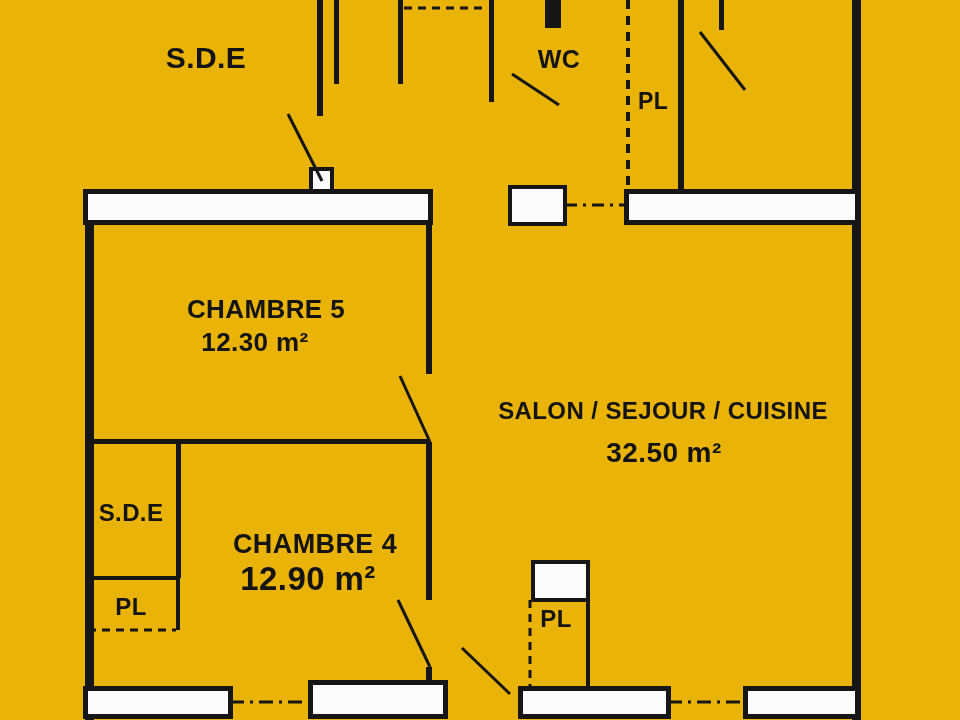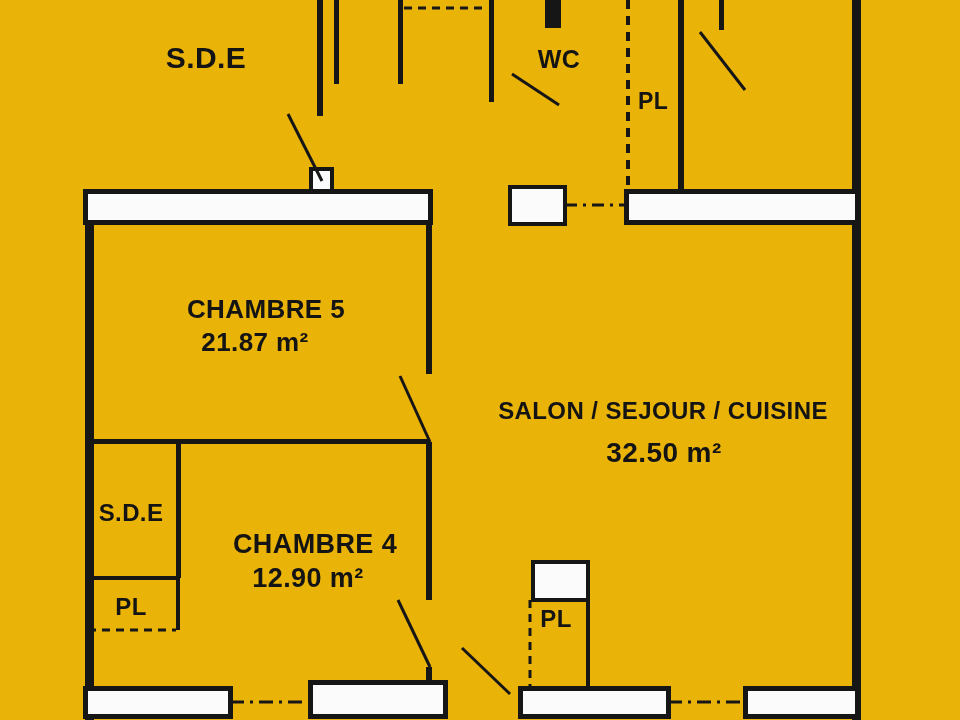--- a/index.html
+++ b/index.html
@@ -96,26 +96,26 @@
       <line class="ink" x1="462" y1="648" x2="510" y2="694" stroke-width="3"></line>
     </g>
   </svg>
 
   <div class="lbl" style="left:206px; top:58px;  font-size:30px;">S.D.E</div>
   <div class="lbl" style="left:527px; top:59px;  font-size:25px;margin-left:32px;">WC</div>
   <div class="lbl" style="left:653px; top:101px; font-size:23px;">PL</div>
 
 
   <div class="lbl" style="left:266px; top:309px; font-size:26px;">CHAMBRE 5</div>
-  <div class="lbl" style="left:255px; top:342px; font-size:26px;">21.87 m²</div>
+  <div class="lbl" style="left:255px; top:342px; font-size:26px;">12.30 m²</div>
 
   <div class="lbl" style="left:663px; top:411px; font-size:24px;">SALON / SEJOUR / CUISINE</div>
   <div class="lbl" style="left:664px; top:453px; font-size:28px;">32.50 m²</div>
 
   <div class="lbl" style="left:131px; top:513px; font-size:24px;">S.D.E</div>
 
   <div class="lbl" style="left:315px; top:544px; font-size:27px;">CHAMBRE 4</div>
-  <div class="lbl" style="left:308px; top:578px; font-size:27px;">12.90 m²</div>
+  <div class="lbl" style="left:308px; top:578px; font-size:33px;">12.90 m²</div>
 
   <div class="lbl" style="left:131px; top:607px; font-size:24px;">PL</div>
   <div class="lbl" style="left:556px; top:619px; font-size:24px;">PL</div>
 
 </div>
 
 </body></html>

